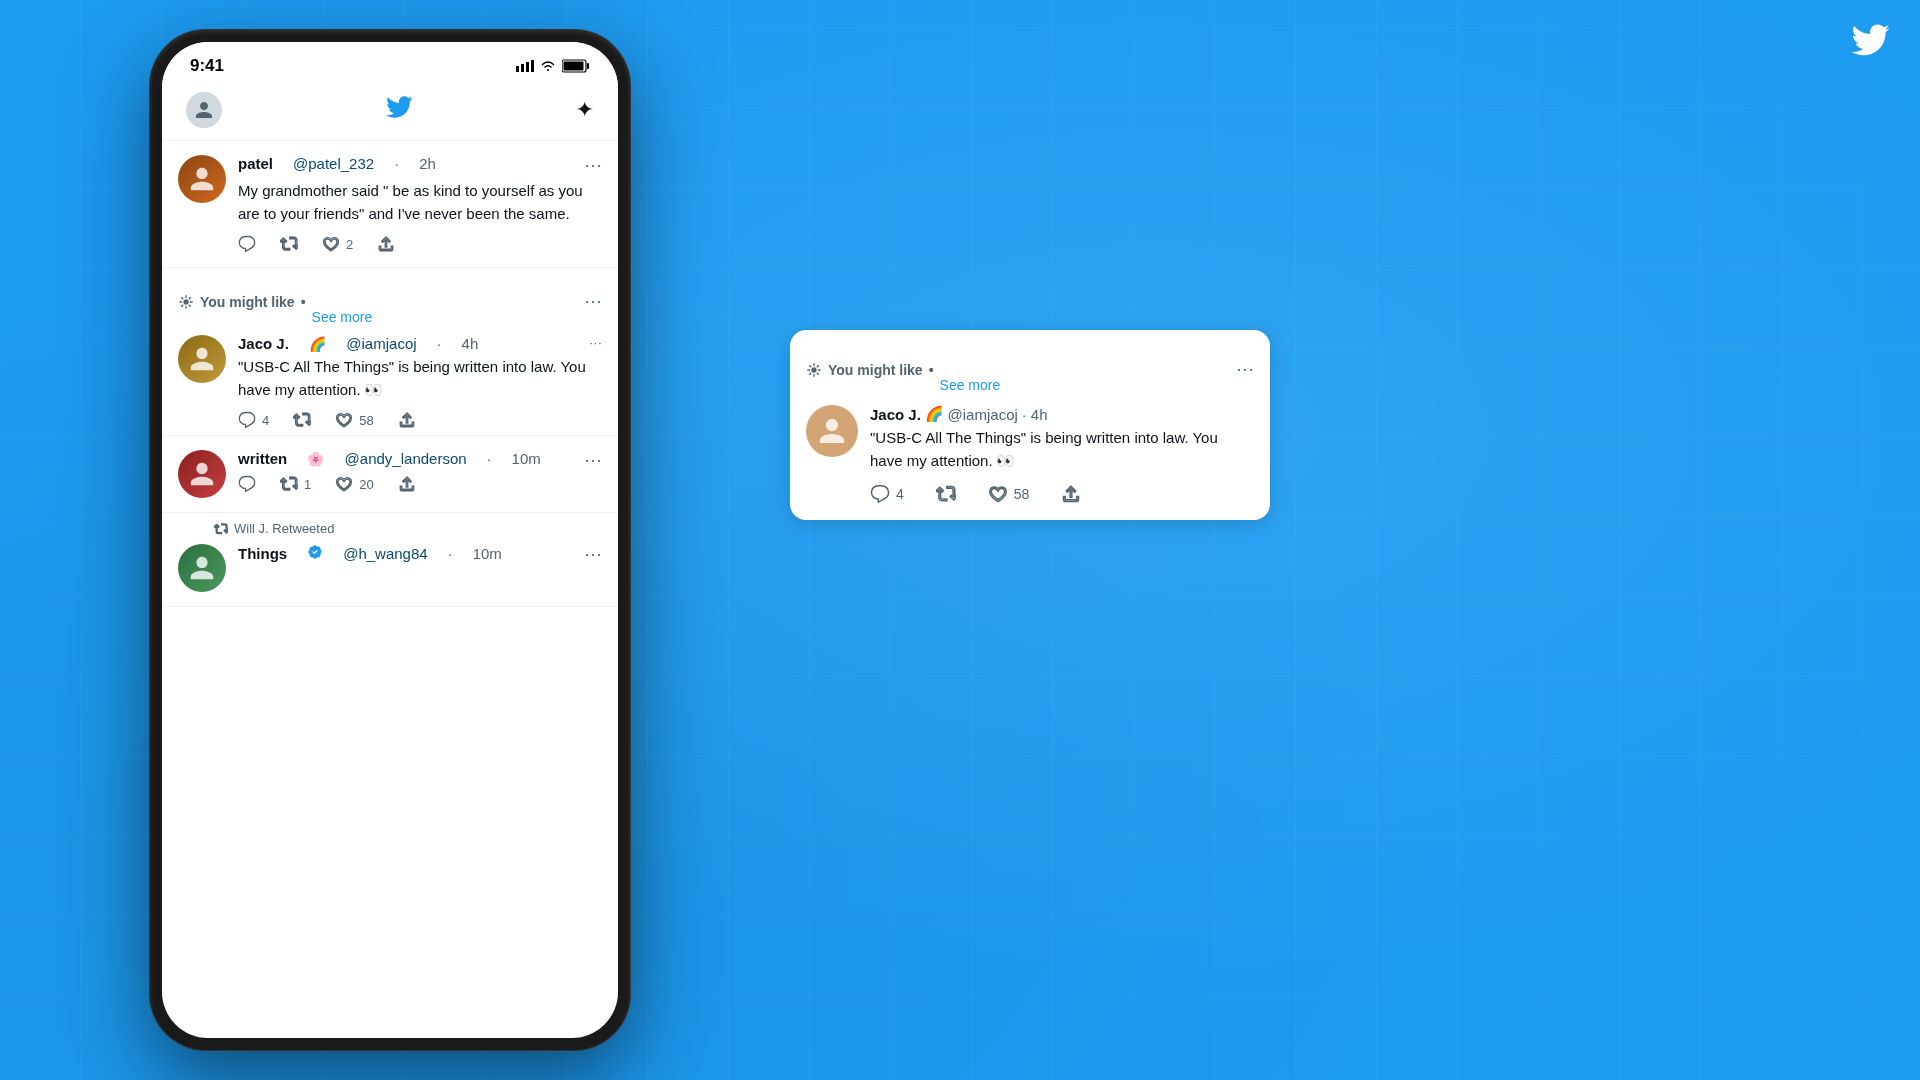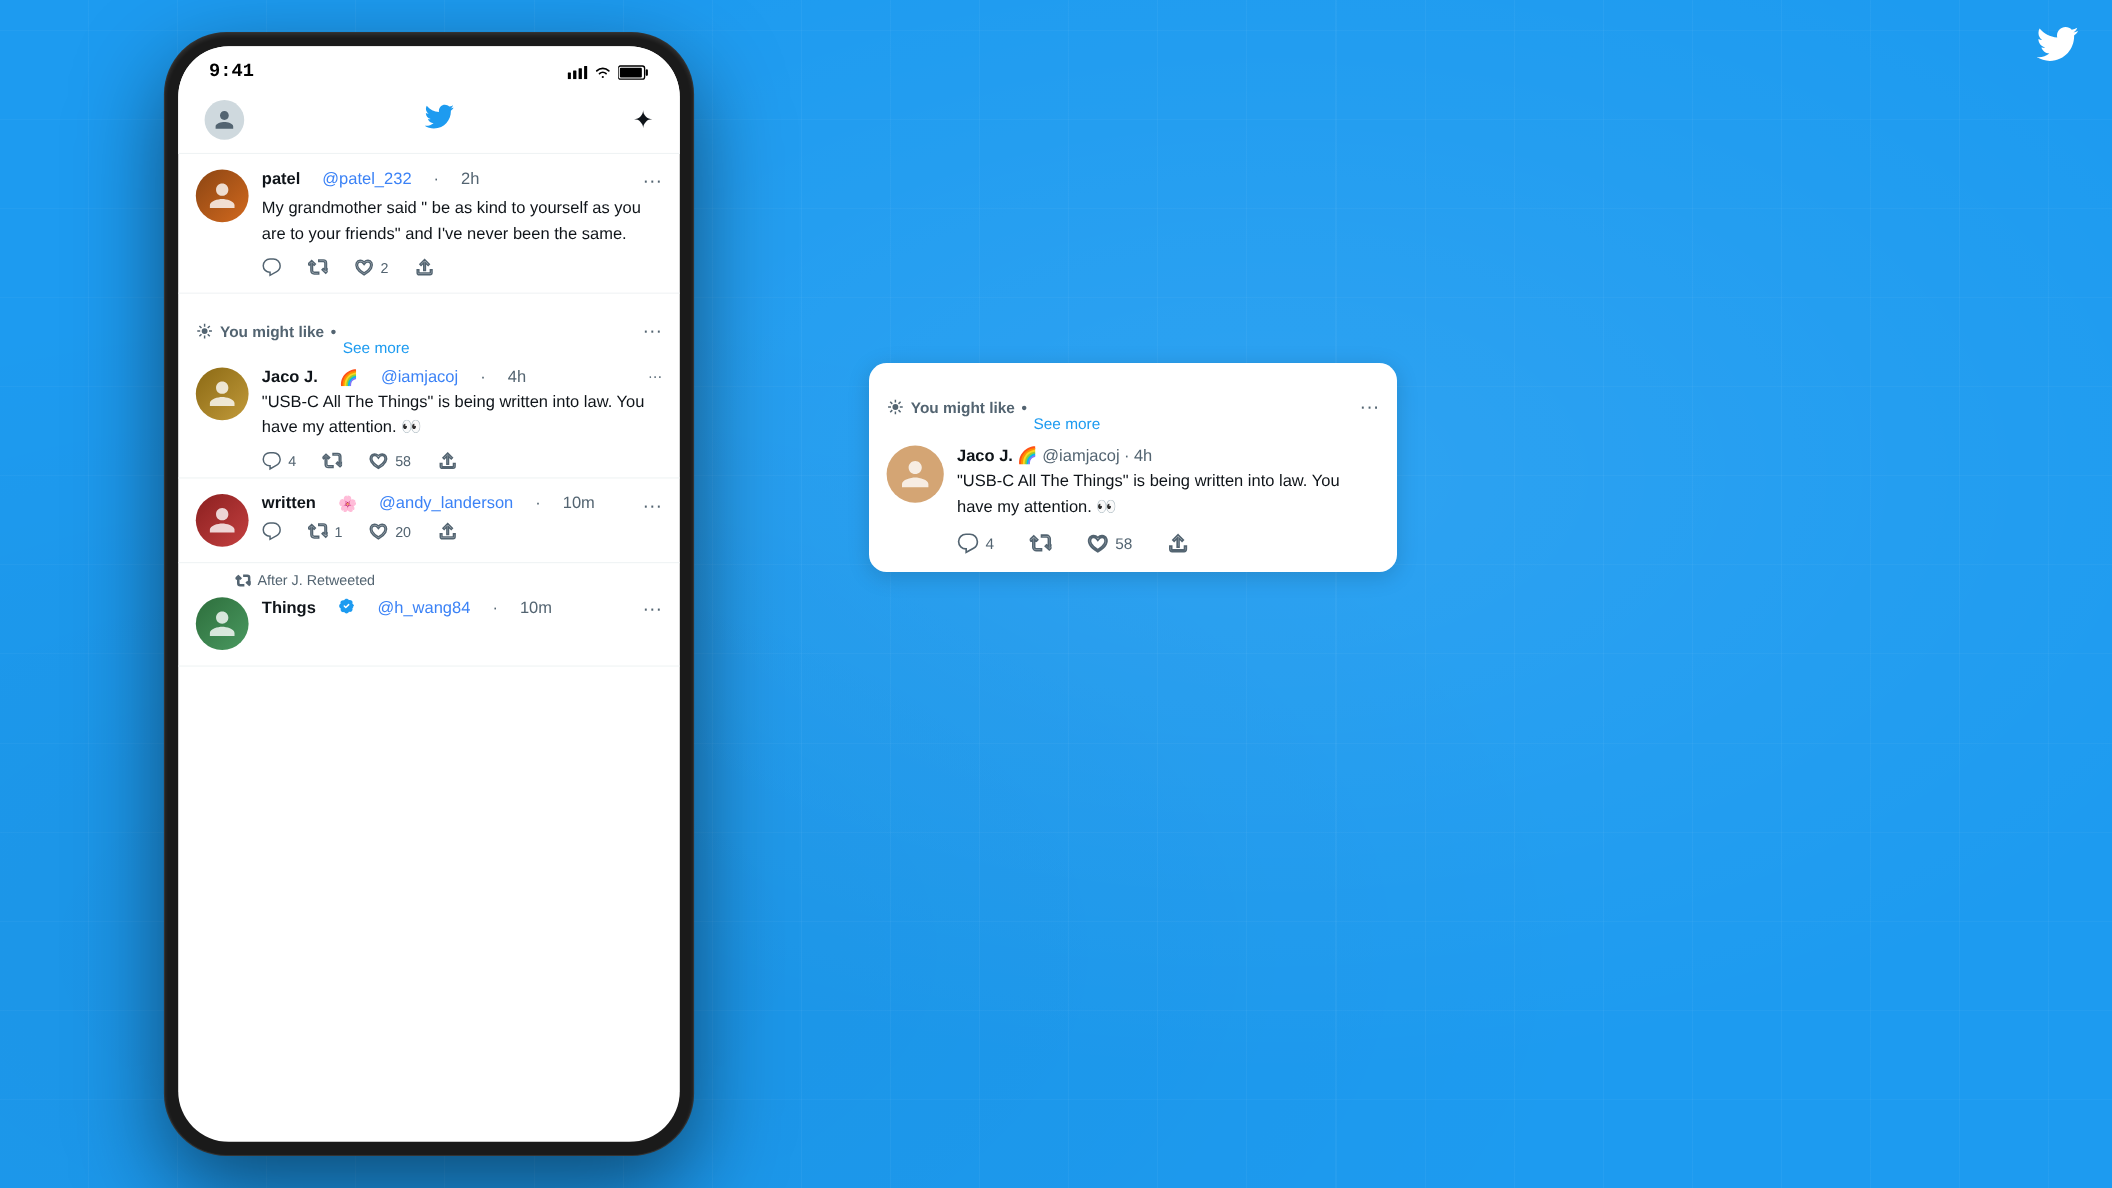--- a/index.html
+++ b/index.html
@@ -84,21 +84,20 @@
       position: relative;
     }
 
     
     .status-bar {
       display: flex;
       justify-content: space-between;
       align-items: center;
       padding: 14px 28px 8px;
       background: white;
-      font-family: Liberation Mono, monospace;
     }
 
     .status-time {
       font-size: 17px;
       font-weight: 600;
       color: #000;
     }
 
     .status-icons {
       display: flex;
@@ -180,21 +179,21 @@
     }
 
     .tweet-name {
       font-size: 15px;
       font-weight: 700;
       color: #0f1419;
     }
 
     .tweet-handle {
       font-size: 15px;
-      color: #3b82f6;
+      color: #0c4a6e;
     }
 
     .tweet-time {
       font-size: 15px;
       color: #536471;
     }
 
     .tweet-more {
       color: #536471;
       font-size: 18px;
@@ -599,21 +598,21 @@
                 </svg>
             </div>
           </div>
         </div>
       </div>
 
       <div style="display:flex; align-items:center; gap:6px; padding: 8px 16px 0; margin-left: 36px;">
         <svg width="14" height="14" viewBox="0 0 24 24" fill="none" stroke="#536471" stroke-width="2">
           <path d="M4.5 3.88l4.432 4.14-1.364 1.46L5.5 7.55V16c0 1.1.896 2 2 2H13v2H7.5c-2.209 0-4-1.79-4-4V7.55L1.432 9.48.068 8.02 4.5 3.88zM16.5 3h2c2.209 0 4 1.79 4 4v8.45l2.068-1.93 1.364 1.46-4.432 4.14-4.432-4.14 1.364-1.46 2.068 1.93V7c0-1.1-.896-2-2-2H13V3h3.5z"></path>
         </svg>
-        <span style="font-size:13px; color:#536471;">After J. Retweeted</span>
+        <span style="font-size:13px; color:#536471;">Will J. Retweeted</span>
       </div>
 
       <div class="tweet" style="padding-top:8px;">
         <div class="tweet-avatar avatar-harold">
           <svg width="28" height="28" viewBox="0 0 24 24" fill="rgba(255,255,255,0.8)">
             <path d="M12 12c2.7 0 4.8-2.1 4.8-4.8S14.7 2.4 12 2.4 7.2 4.5 7.2 7.2 9.3 12 12 12zm0 2.4c-3.2 0-9.6 1.6-9.6 4.8v2.4h19.2v-2.4c0-3.2-6.4-4.8-9.6-4.8z"></path>
           </svg>
         </div>
         <div class="tweet-content">
           <div class="tweet-header">

